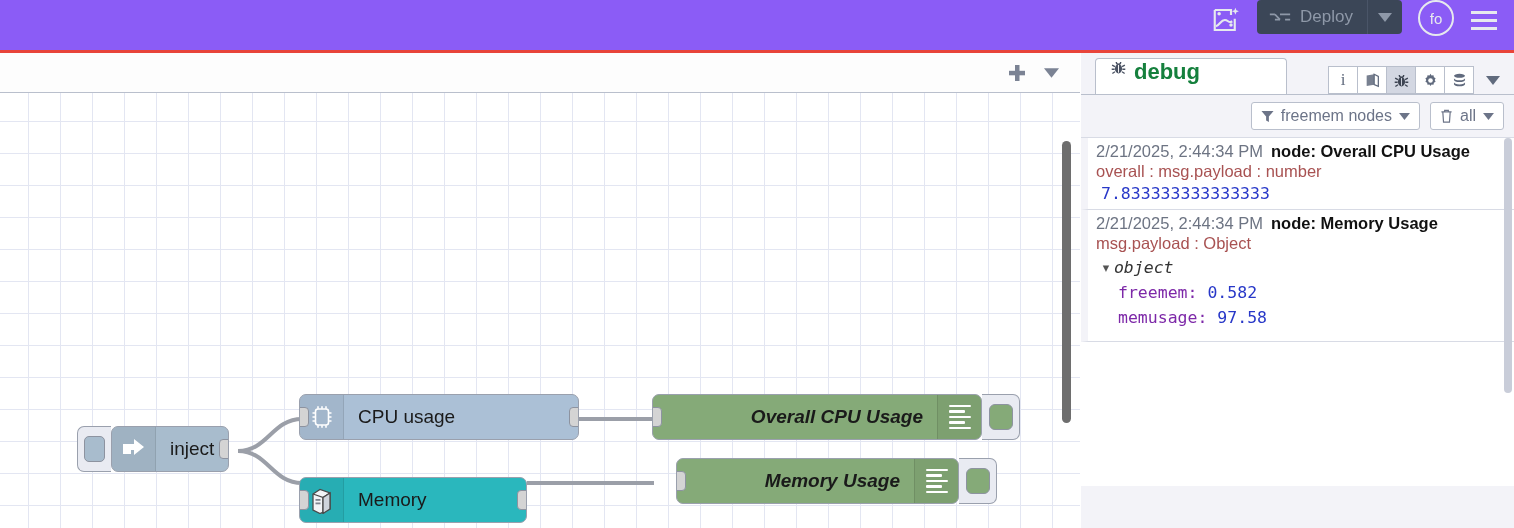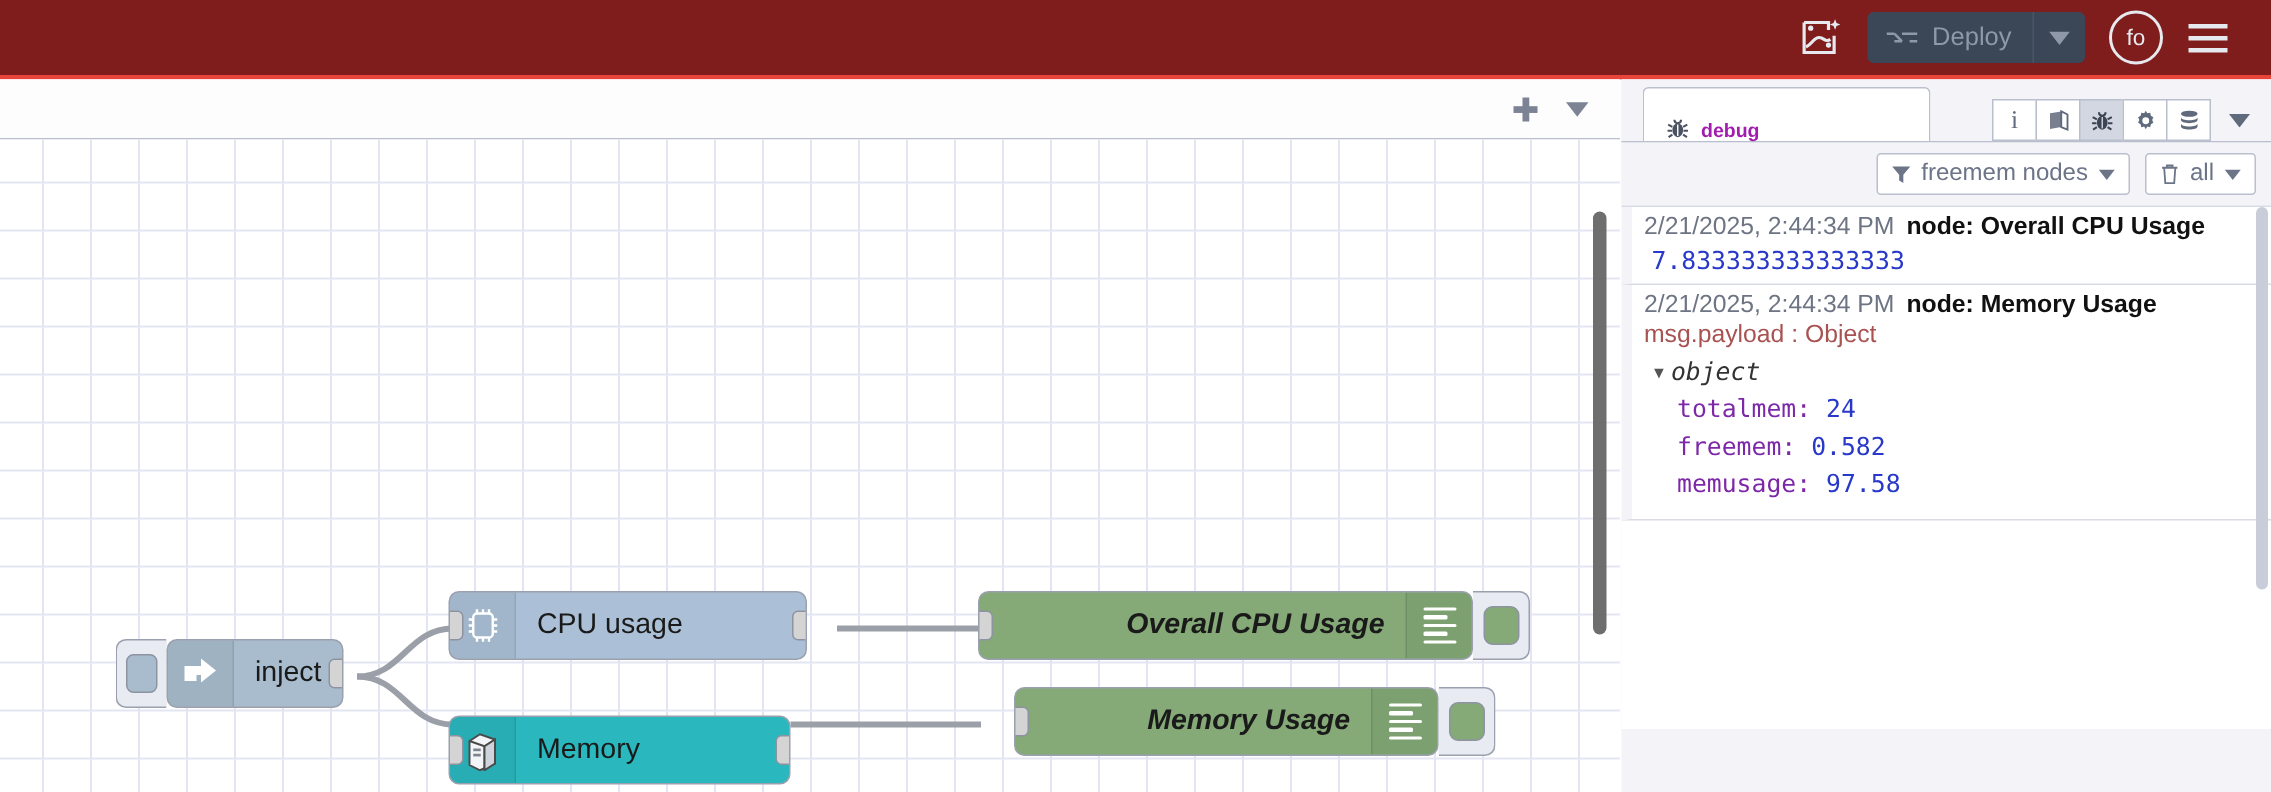--- a/index.html
+++ b/index.html
@@ -6,22 +6,22 @@
   html, body {
     width: 1514px; height: 528px;
     font-family: "Liberation Sans", sans-serif;
     overflow: hidden; background: #fff;
   }
   #app { position: relative; width: 1514px; height: 528px; }
 
   
   .header {
     position: absolute; left: 0; top: 0; width: 1514px; height: 50px;
-    background: #7f1d1d; display: flex; align-items: center;
-    justify-content: flex-end; padding-right: 20px;
+    background: #8b5cf6; display: flex; align-items: flex-start;
+    justify-content: flex-end; padding-right: 8px;
   }
   .hdr-icon-btn {
     width: 42px; height: 40px; display: flex; align-items: center;
     justify-content: center; cursor: pointer; color: #e6e9ee;
   }
   .deploy-btn {
     display: flex; align-items: center; height: 34px;
     background: #3b4657; border-radius: 4px; margin-left: 10px;
     color: #8e98a8; cursor: default; user-select: none;
   }
@@ -142,23 +142,23 @@
     width: 433px; height: 475px; background: #f3f3f8;
   }
   .sb-tabrow {
     position: absolute; left: 0; top: 0; width: 433px; height: 42px;
     background: #f3f3f8; border-bottom: 1px solid #b9bfcc;
     display: flex; align-items: flex-end;
   }
   .sb-tab {
     margin-left: 14px; height: 36px; min-width: 192px;
     background: #fff; border: 1px solid #b9bfcc; border-bottom: none;
-    border-radius: 4px 4px 0 0; display: flex; align-items: flex-end;
-    gap: 7px; padding: 0 14px; font-size: 13px; font-weight: bold;
-    color: #a21caf; cursor: pointer;
+    border-radius: 4px 4px 0 0; display: flex; align-items: flex-start;
+    gap: 7px; padding: 0 14px; font-size: 22px; font-weight: bold;
+    color: #15803d; cursor: pointer;
   }
   .sb-tools { margin-left: auto; display: flex; align-items: center; gap: 0; padding-right: 8px; }
   .sb-tool {
     width: 30px; height: 28px; border: 1px solid #b9bfcc; background: #fff;
     display: flex; align-items: center; justify-content: center;
     color: #606a7d; margin-left: -1px; cursor: pointer;
   }
   .sb-tool.active { background: #d3d7e2; }
   .sb-tool-caret {
     width: 26px; height: 28px; display: flex; align-items: center;
@@ -289,21 +289,21 @@
               <path d="M2 6h11V1l10 8-10 8v-5H2z" fill="#fff"></path>
               <rect x="2" y="12" width="8" height="4" fill="#fff"></rect>
             </svg>
           </div>
           <div class="node-label">inject</div>
           <div class="port out"></div>
         </div>
       </div>
 
       <div class="node" style="left:299px;top:301px;">
-        <div class="node-body" style="background:#abc0d6;width:239px;position:relative;">
+        <div class="node-body" style="background:#abc0d6;width:280px;position:relative;">
           <div class="node-icon">
             <svg width="26" height="26" viewBox="0 0 26 26" fill="none" stroke="#fff" stroke-width="1.6">
               <rect x="6.5" y="5" width="13" height="16" rx="2.5"></rect>
               <path d="M9 2.2v2.6M13 2.2v2.6M17 2.2v2.6M9 21.2v2.6M13 21.2v2.6M17 21.2v2.6"></path>
               <path d="M3.5 9h3M3.5 13h3M3.5 17h3M19.5 9h3M19.5 13h3M19.5 17h3"></path>
             </svg>
           </div>
           <div class="node-label">CPU usage</div>
           <div class="port in"></div>
           <div class="port out"></div>
@@ -442,36 +442,33 @@
         </svg>
       </div>
     </div>
 
     <div class="sb-list">
 
       <div class="msg">
         <div class="msg-head">
           <span>2/21/2025, 2:44:34 PM</span><b>node: Overall CPU Usage</b>
         </div>
+        <div class="msg-topic">overall : msg.payload : number</div>
         <div class="msg-val">7.833333333333333</div>
       </div>
 
       <div class="msg" style="padding-bottom:14px;">
         <div class="msg-head">
           <span>2/21/2025, 2:44:34 PM</span><b>node: Memory Usage</b>
         </div>
         <div class="msg-topic">msg.payload : Object</div>
         <div class="obj-toggle">
           <span class="arr">▾</span><span>object</span>
         </div>
         <div class="obj-row">
-          <span class="obj-key">totalmem</span><span class="obj-key">:</span>
-          <span class="obj-num">24</span>
-        </div>
-        <div class="obj-row">
           <span class="obj-key">freemem</span><span class="obj-key">:</span>
           <span class="obj-num">0.582</span>
         </div>
         <div class="obj-row">
           <span class="obj-key">memusage</span><span class="obj-key">:</span>
           <span class="obj-num">97.58</span>
         </div>
       </div>
 
       <div class="sb-scroll"></div>

